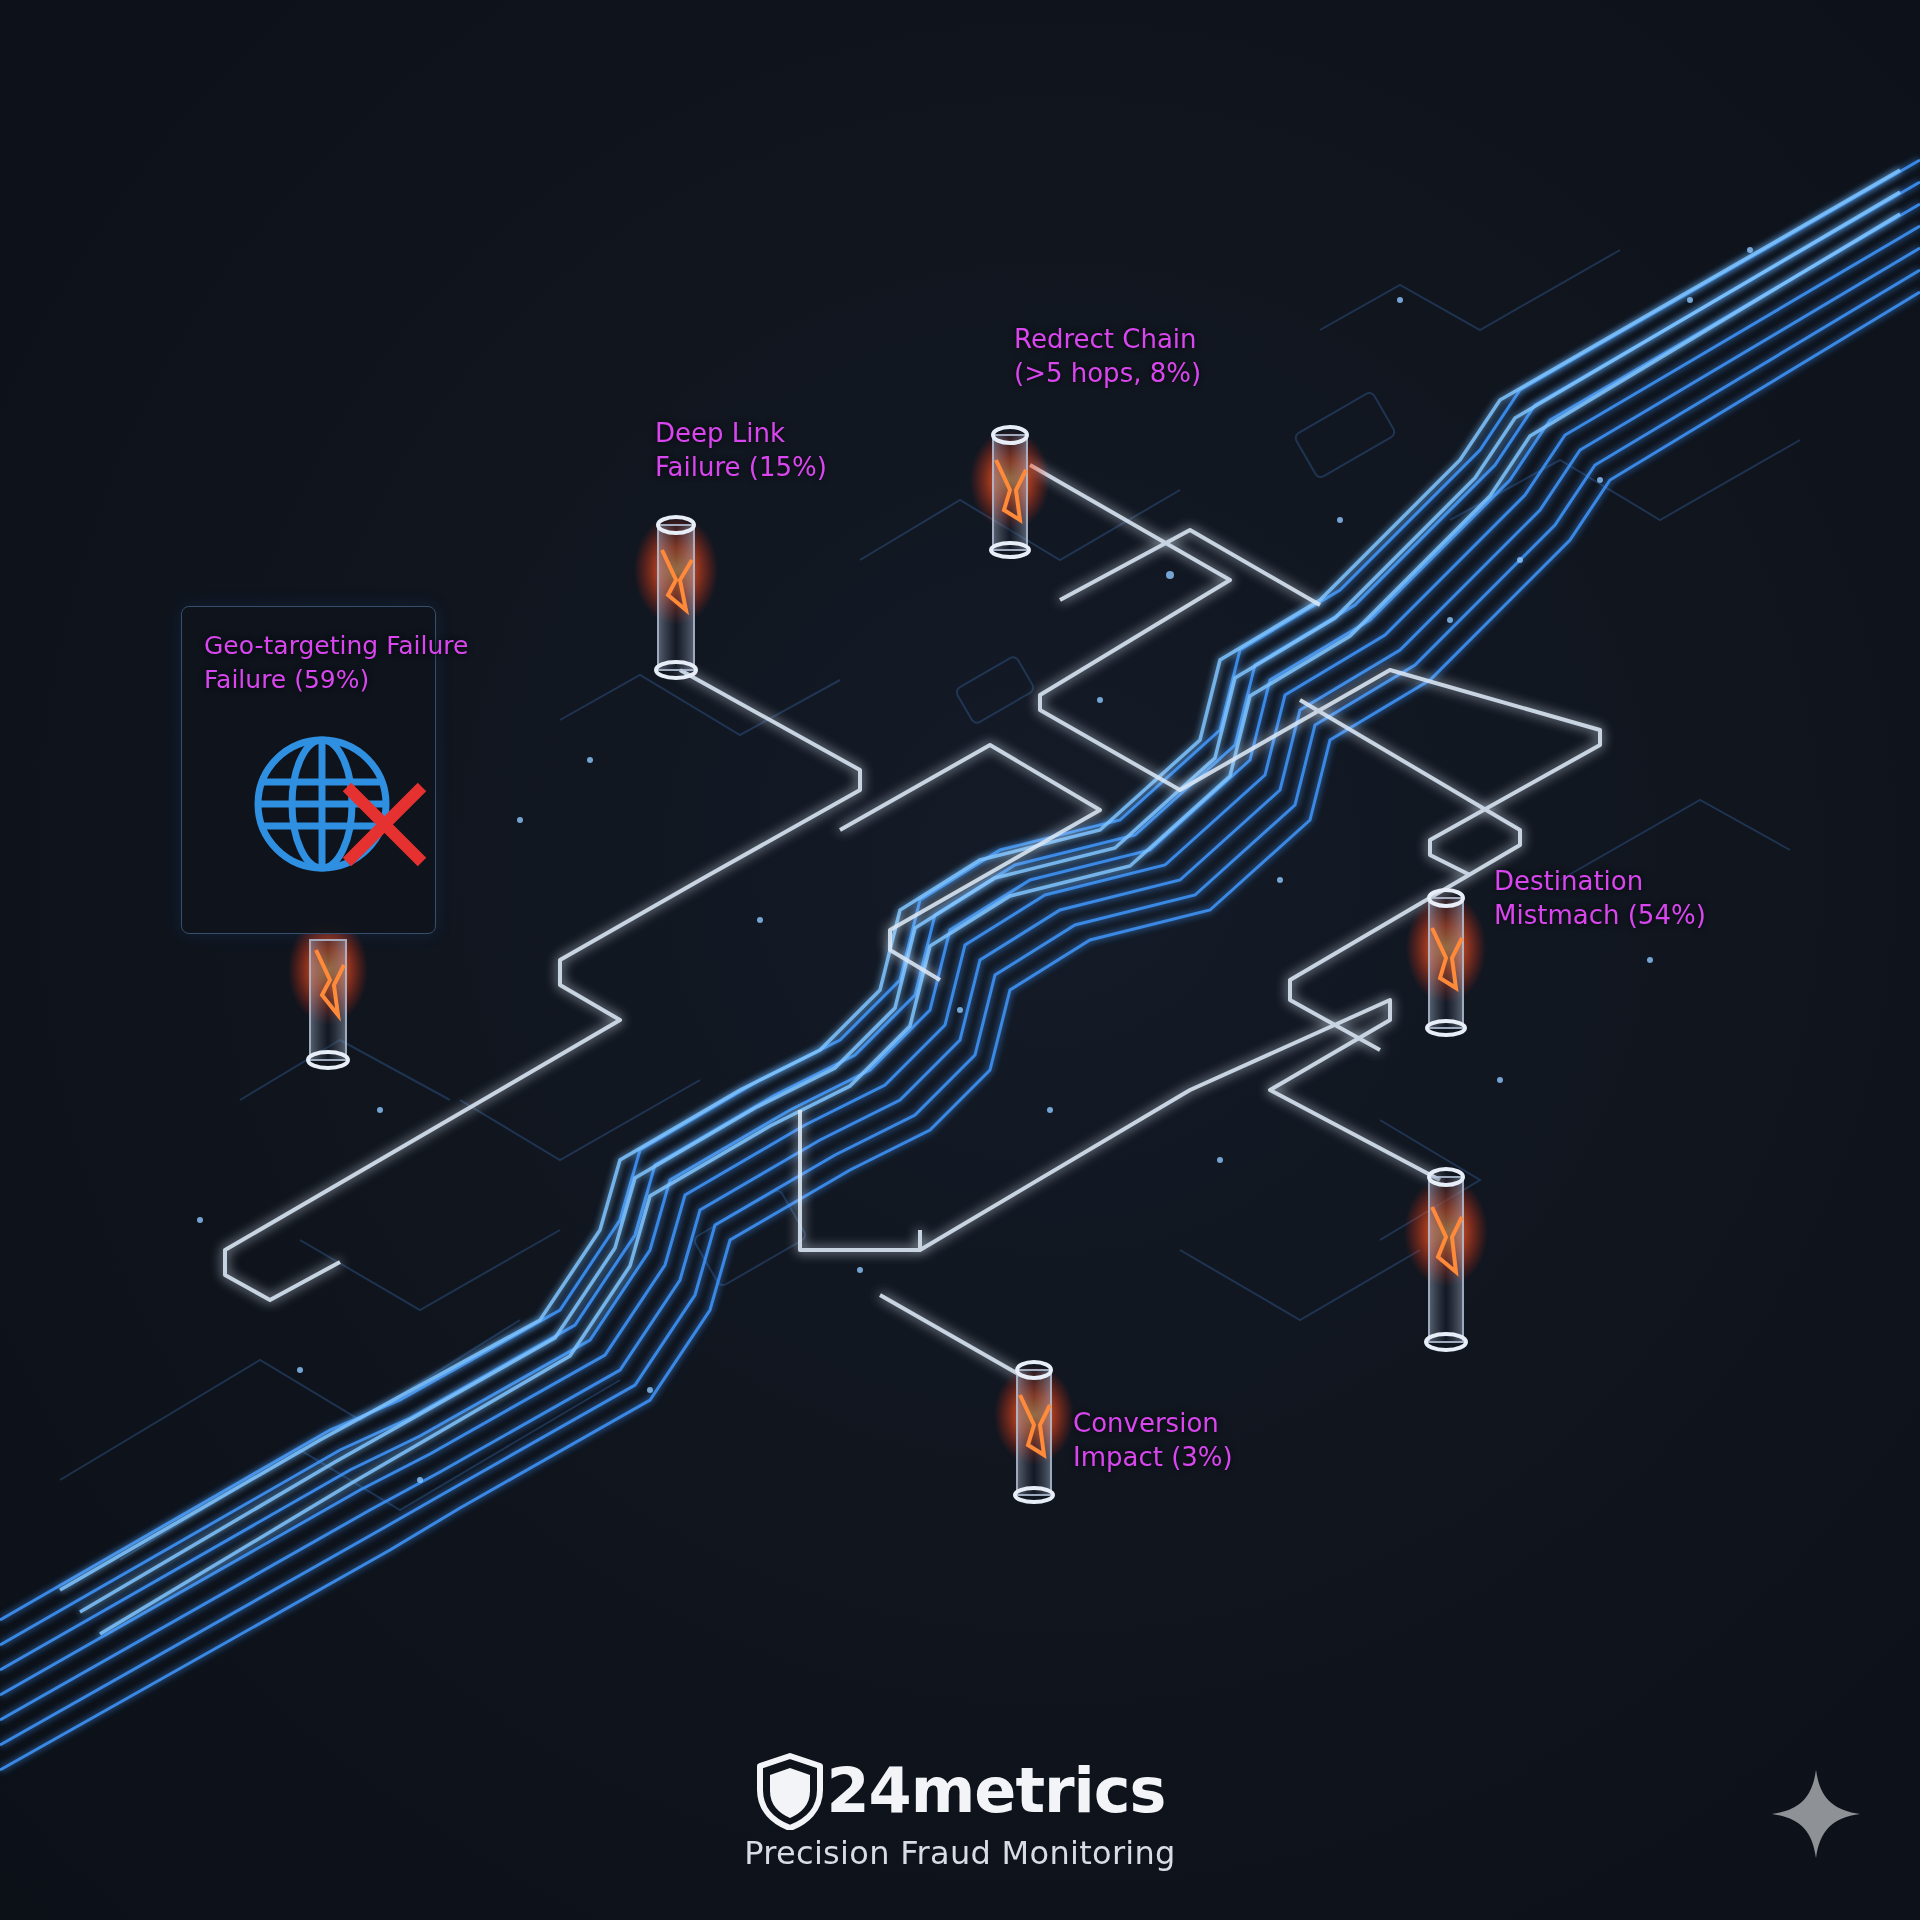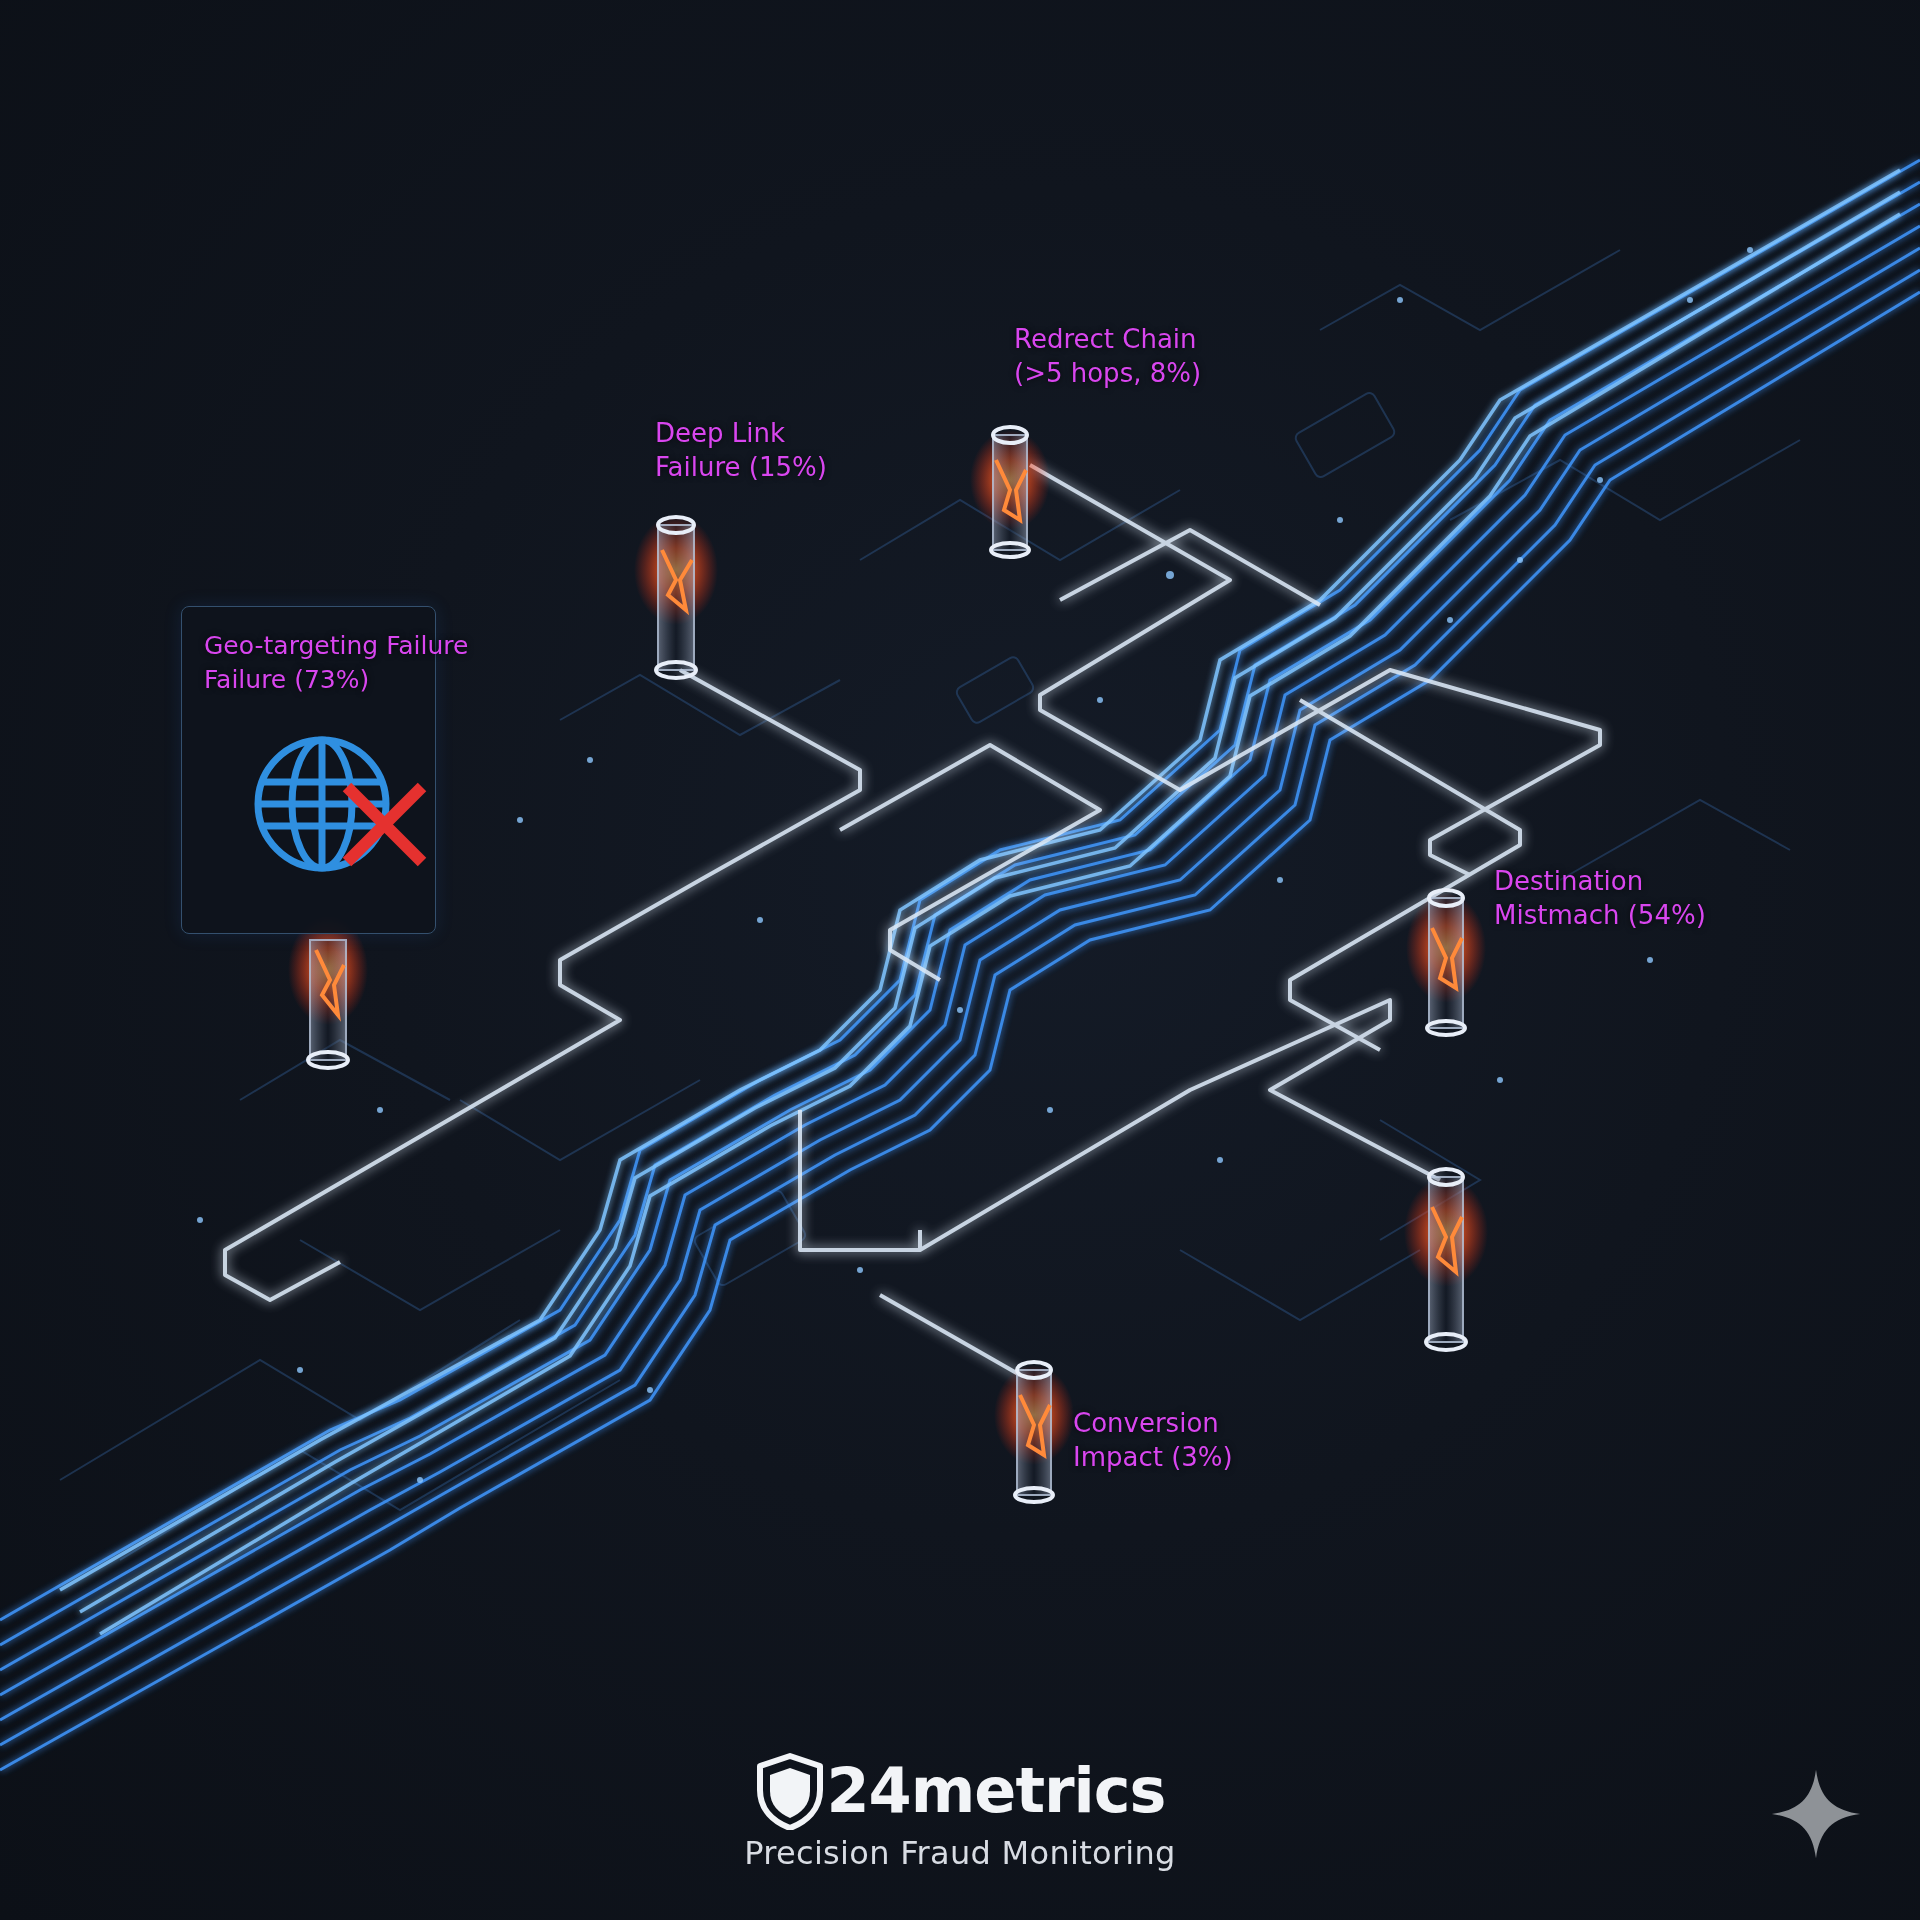--- a/index.html
+++ b/index.html
@@ -220,21 +220,21 @@
     <rect x="-17" y="0" width="34" height="125" fill="url(#pillarBody)" stroke="#b6c4da" stroke-width="2" opacity="0.85"></rect>
     <path d="M-14 25 L0 55 L-6 75 L10 85 L6 55 L16 35" stroke="#ff8a3a" stroke-width="4" fill="none"></path>
     <ellipse cx="0" cy="0" rx="17" ry="8" fill="none" stroke="#e8eef8" stroke-width="4"></ellipse>
     <ellipse cx="0" cy="125" rx="19" ry="7" fill="none" stroke="#e8eef8" stroke-width="4"></ellipse>
   </g>
 </svg>
 
 <div class="geo-card">
   <div class="label">
     <span>Geo-targeting Failure</span>
-    <span>Failure (73%)</span>
+    <span>Failure (59%)</span>
   </div>
   <svg class="geo-icon" viewBox="0 0 180 150">
     <g stroke="#2f8fe0" stroke-width="7" fill="none">
       <circle cx="70" cy="72" r="64"></circle>
       <ellipse cx="70" cy="72" rx="30" ry="64"></ellipse>
       <line x1="70" y1="8" x2="70" y2="136"></line>
       <line x1="8" y1="50" x2="132" y2="50"></line>
       <line x1="8" y1="94" x2="132" y2="94"></line>
       <line x1="6" y1="72" x2="134" y2="72"></line>
     </g>

